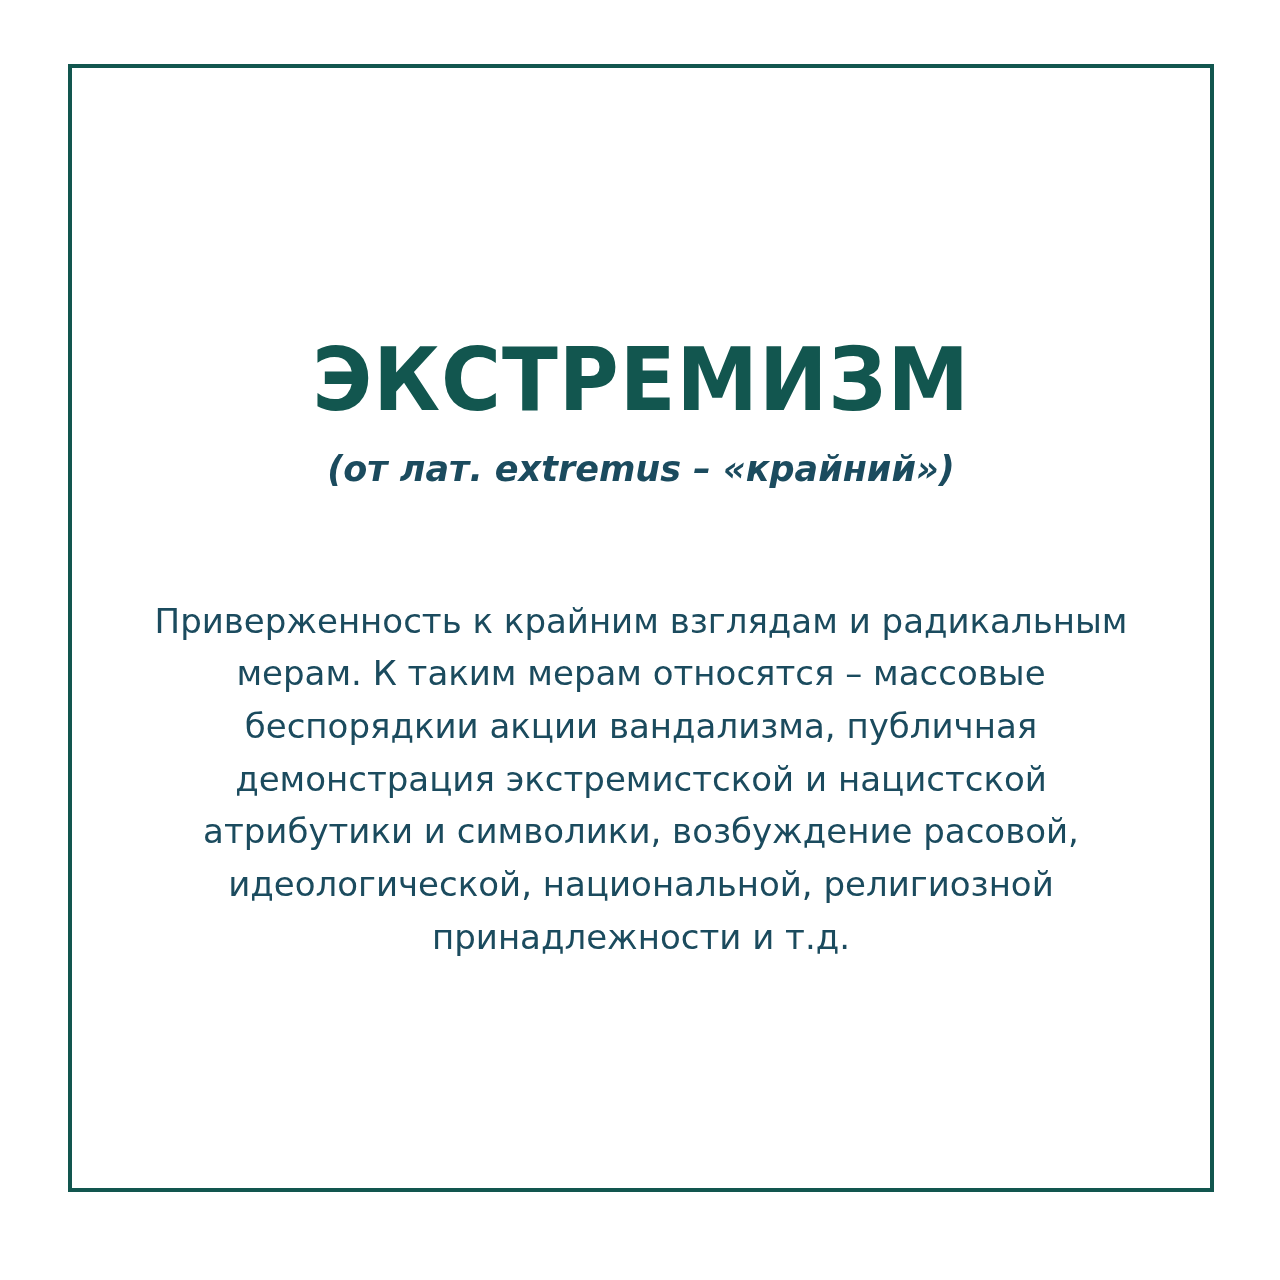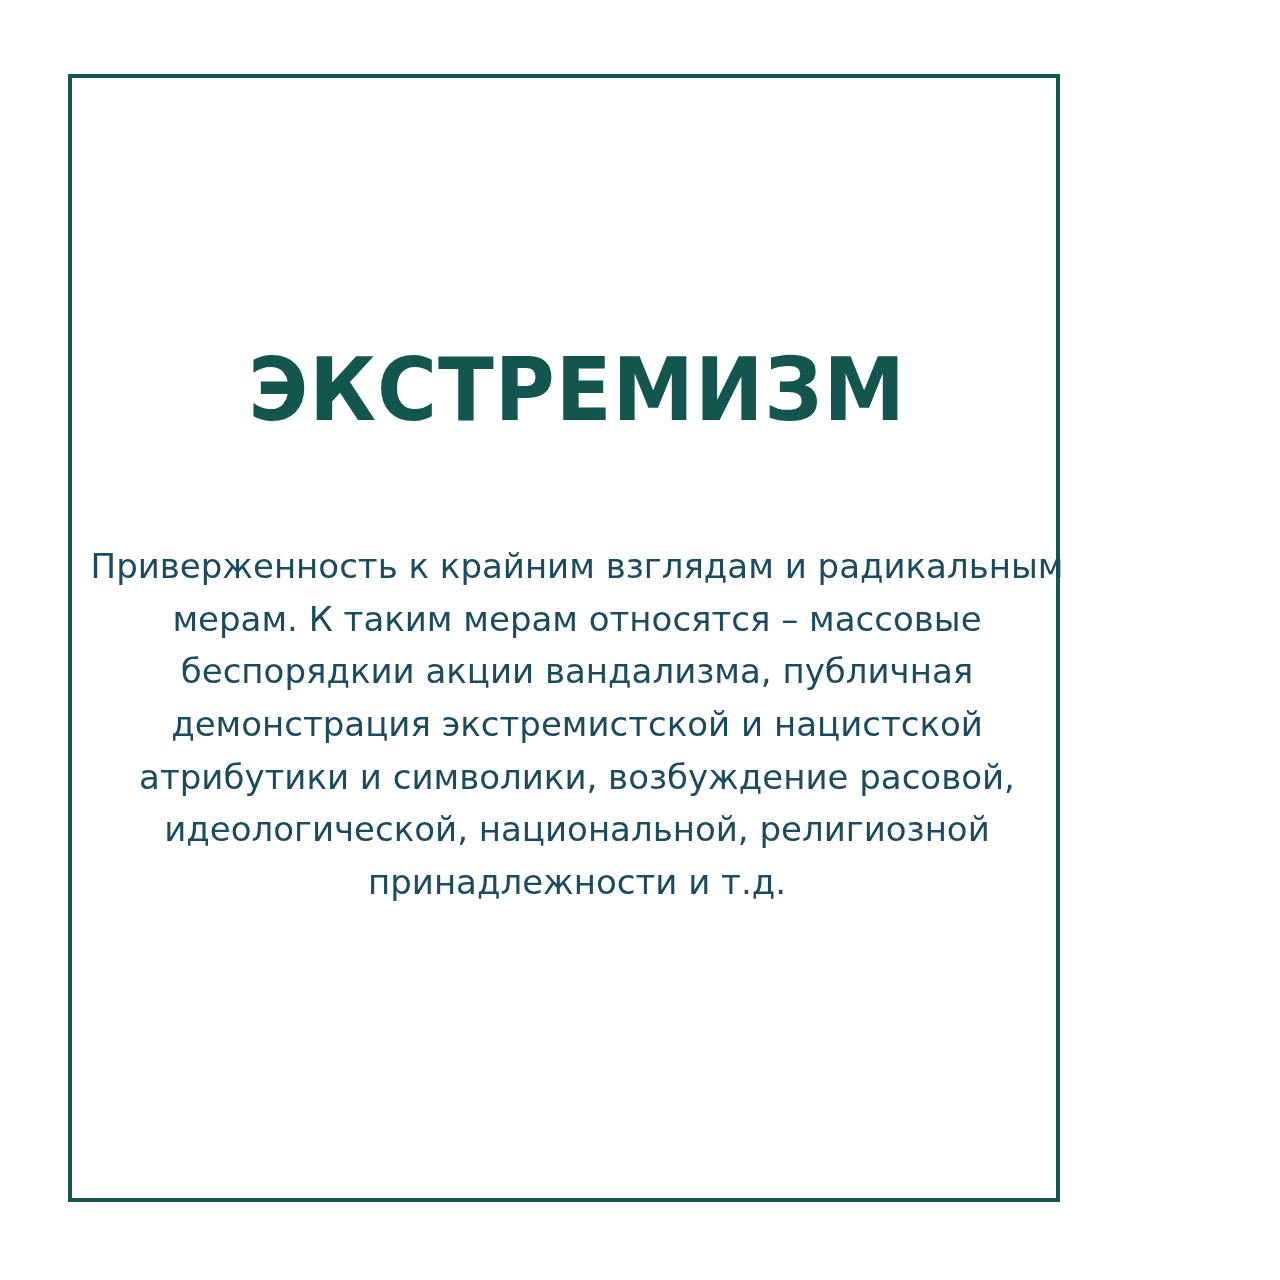--- a/index.html
+++ b/index.html
@@ -9,22 +9,22 @@
     height: 1280px;
     background: #ffffff;
   }
   body {
     font-family: "DejaVu Sans", sans-serif;
     -webkit-font-smoothing: antialiased;
   }
   .card {
     position: absolute;
     left: 68px;
-    top: 74px;
-    width: 992px;
+    top: 64px;
+    width: 1146px;
     height: 1128px;
     box-sizing: border-box;
     border: 4px solid #12564f;
     background: #ffffff;
     display: flex;
     flex-direction: column;
     align-items: center;
   }
   .content {
     width: 1010px;
@@ -63,15 +63,16 @@
     color: #1b4b5e;
     text-align: center;
   }
 </style>
 </head>
 <body>
 
 <div class="card">
   <div class="content">
     <div class="title">ЭКСТРЕМИЗМ</div>
+    <div class="subtitle">(от лат. extremus – «крайний»)</div>
     <div class="definition">Приверженность к крайним взглядам и радикальным мерам. К таким мерам относятся – массовые беспорядкии акции вандализма, публичная демонстрация экстремистской и нацистской атрибутики и символики, возбуждение расовой, идеологической, национальной, религиозной принадлежности и т.д.</div>
   </div>
 </div>
 
 </body></html>

